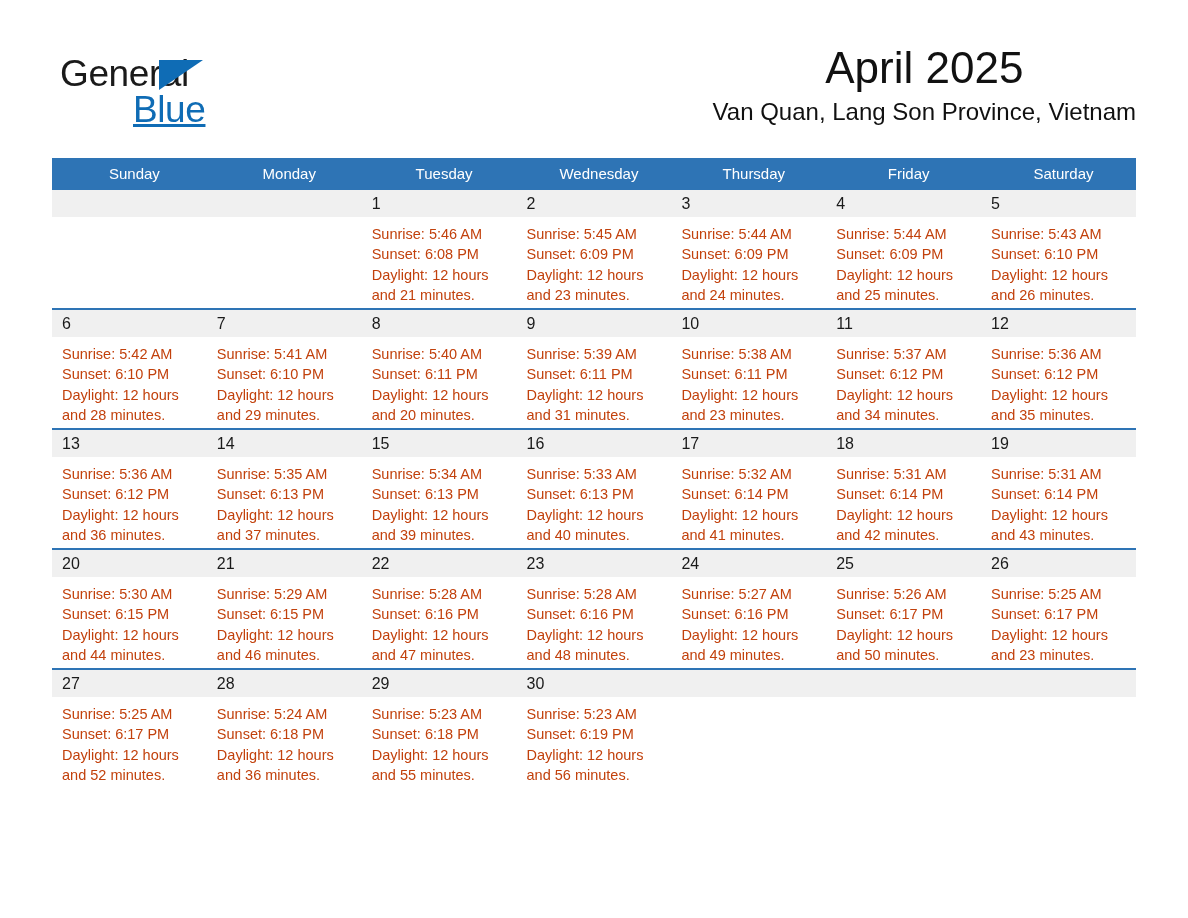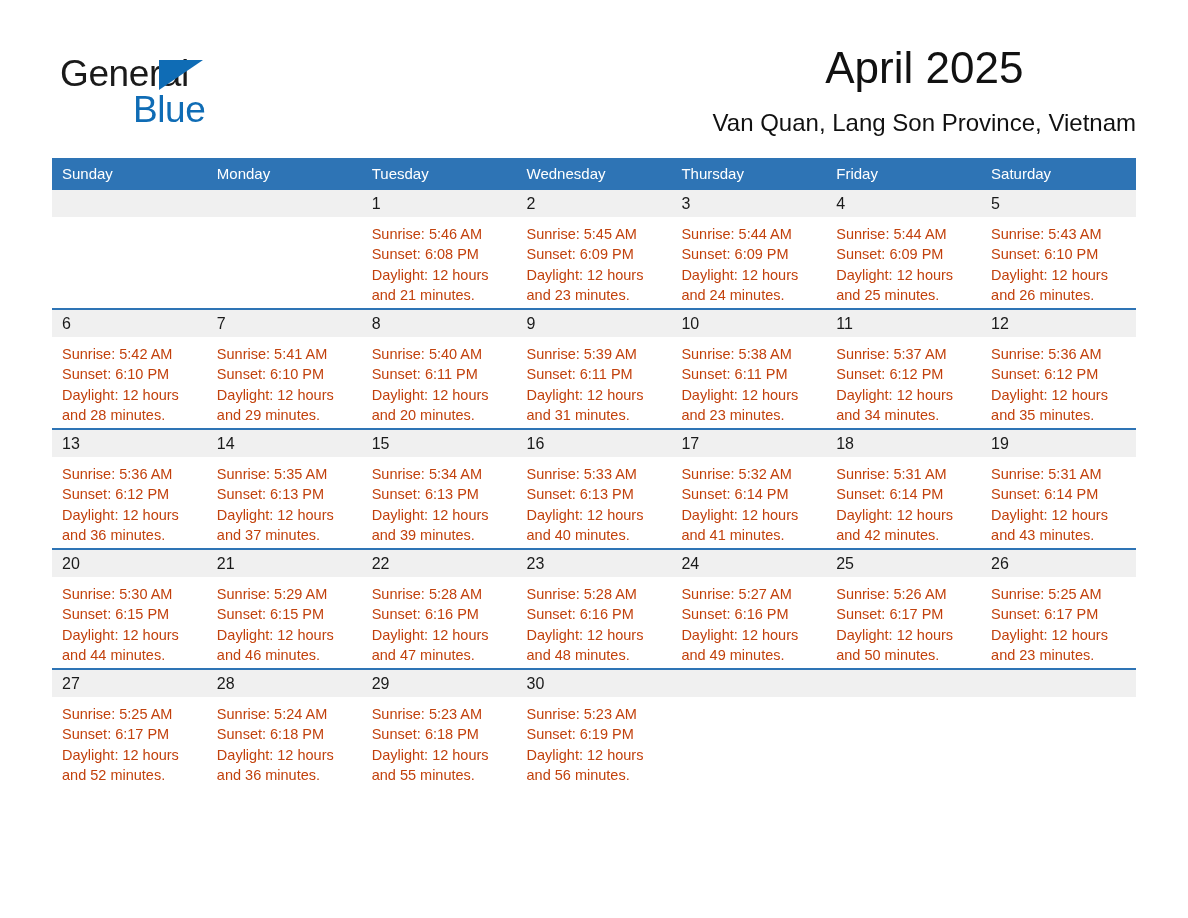--- a/index.html
+++ b/index.html
@@ -58,57 +58,58 @@
     border-bottom: 30px solid transparent;
   }
   .logo-blue {
     position: absolute;
     left: 73px;
     top: 36px;
     font-size: 37px;
     letter-spacing: -0.4px;
     color: #0f6cb5;
     line-height: 44px;
+    text-decoration: underline;
   }
 
   .title-block {
     position: absolute;
     right: 0;
     top: 0;
     text-align: center;
   }
   .month-title {
     font-size: 44px;
     line-height: 56px;
     color: #111111;
     white-space: nowrap;
   }
   .location-title {
     font-size: 24px;
     line-height: 32px;
     color: #111111;
     white-space: nowrap;
-    margin-top: 11px;
+    margin-top: 0;
   }
 
   
   .calendar {
     position: absolute;
     left: 52px;
     top: 158px;
     width: 1084px;
     border-collapse: collapse;
     table-layout: fixed;
   }
   .calendar th {
     background: #2e74b5;
     color: #ffffff;
     font-size: 15px;
     font-weight: normal;
-    text-align: left;
+    text-align: center;
     padding: 7px 0 8px 10px;
     height: 16px;
     vertical-align: middle;
   }
   .calendar td {
     width: 154.85px;
     height: 118px;
     vertical-align: top;
     padding: 0;
     border-top: 2px solid #2e74b5;

